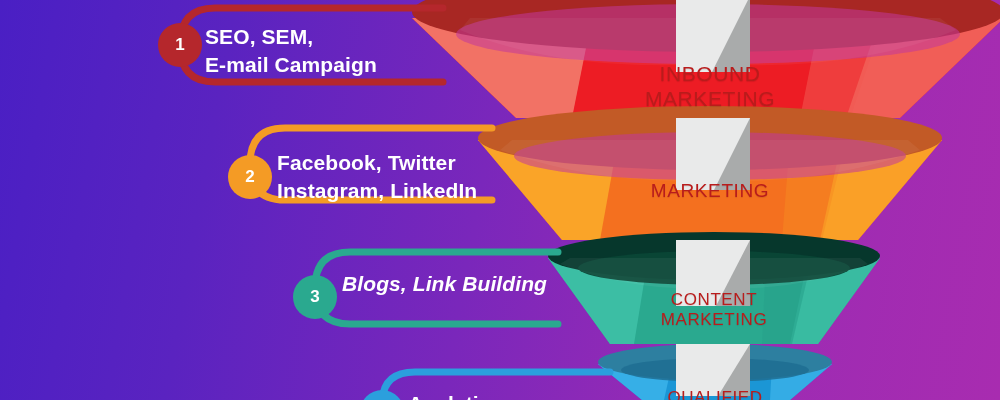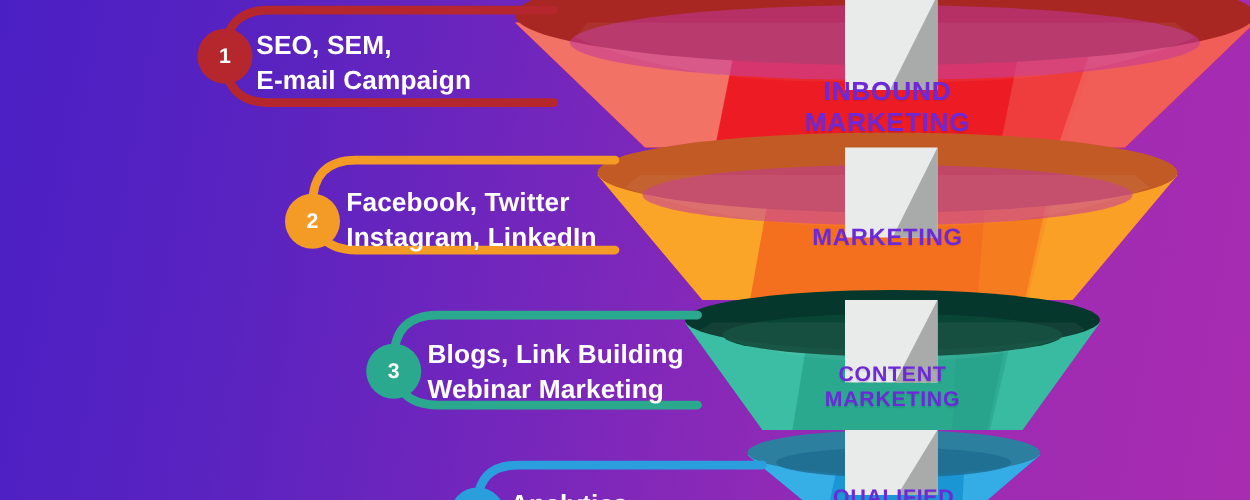--- a/index.html
+++ b/index.html
@@ -6,21 +6,21 @@
   * { margin:0; padding:0; box-sizing:border-box; }
   html,body { width:1000px; height:400px; overflow:hidden; }
   body {
     font-family:"Liberation Sans", sans-serif;
     background:linear-gradient(100deg,#4a1fc4 0%,#5a23c0 22%,#7a27bb 48%,#9a2bb4 72%,#a82cb0 100%);
     position:relative;
   }
   #stage { position:absolute; inset:0; }
   .tier-label {
     position:absolute; width:100%; text-align:center;
-    color:#6d28d9; font-weight:bold; letter-spacing:.6px;
+    color:#b91c1c; font-weight:normal; letter-spacing:.6px;
     line-height:1.18; text-shadow:0 1px 1px rgba(0,0,0,.10);
     pointer-events:none;
   }
   .num-circle {
     position:absolute; border-radius:50%;
     display:flex; align-items:center; justify-content:center;
     color:#fff; font-weight:bold; font-size:17px;
     z-index:3;
   }
   .callout-text {
@@ -146,22 +146,21 @@
   <div class="callout-text" style="left:277px;top:149px;">
     <div>Facebook, Twitter</div>
     <div>Instagram, LinkedIn</div>
   </div>
 
   <div class="callout-text" style="left:205px;top:23px;">
     <div>SEO, SEM,</div>
     <div>E-mail Campaign</div>
   </div>
 
-  <div class="callout-text" style="left:342px;top:270px;">
+  <div class="callout-text" style="left:342px;top:270px;font-style:italic;">
     <div>Blogs, Link Building</div>
-    <div>Webinar Marketing</div>
   </div>
 
   <div class="callout-text" style="left:408px;top:390px;">
     <div>Analytics</div>
   </div>
 
 </div>
 
 </body></html>

